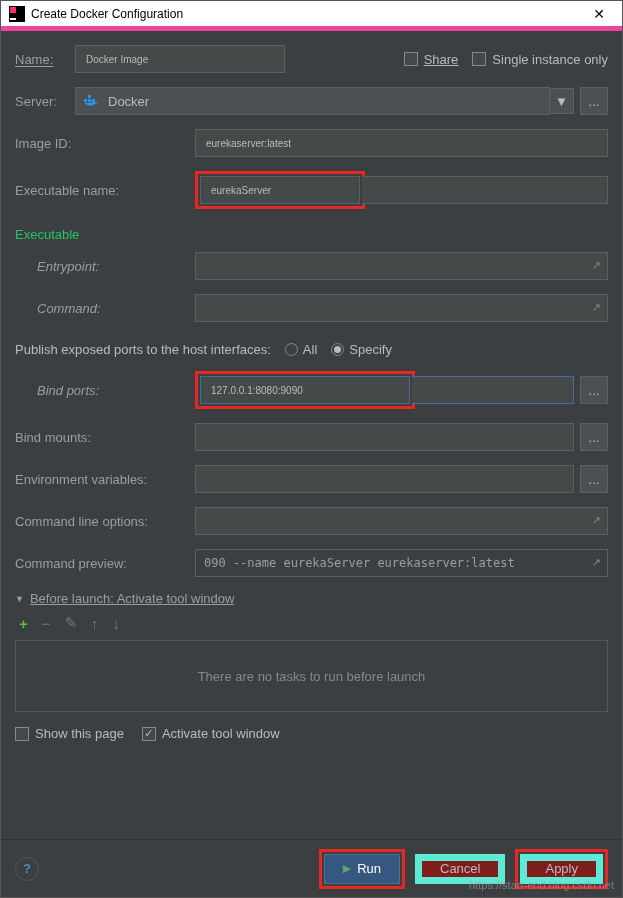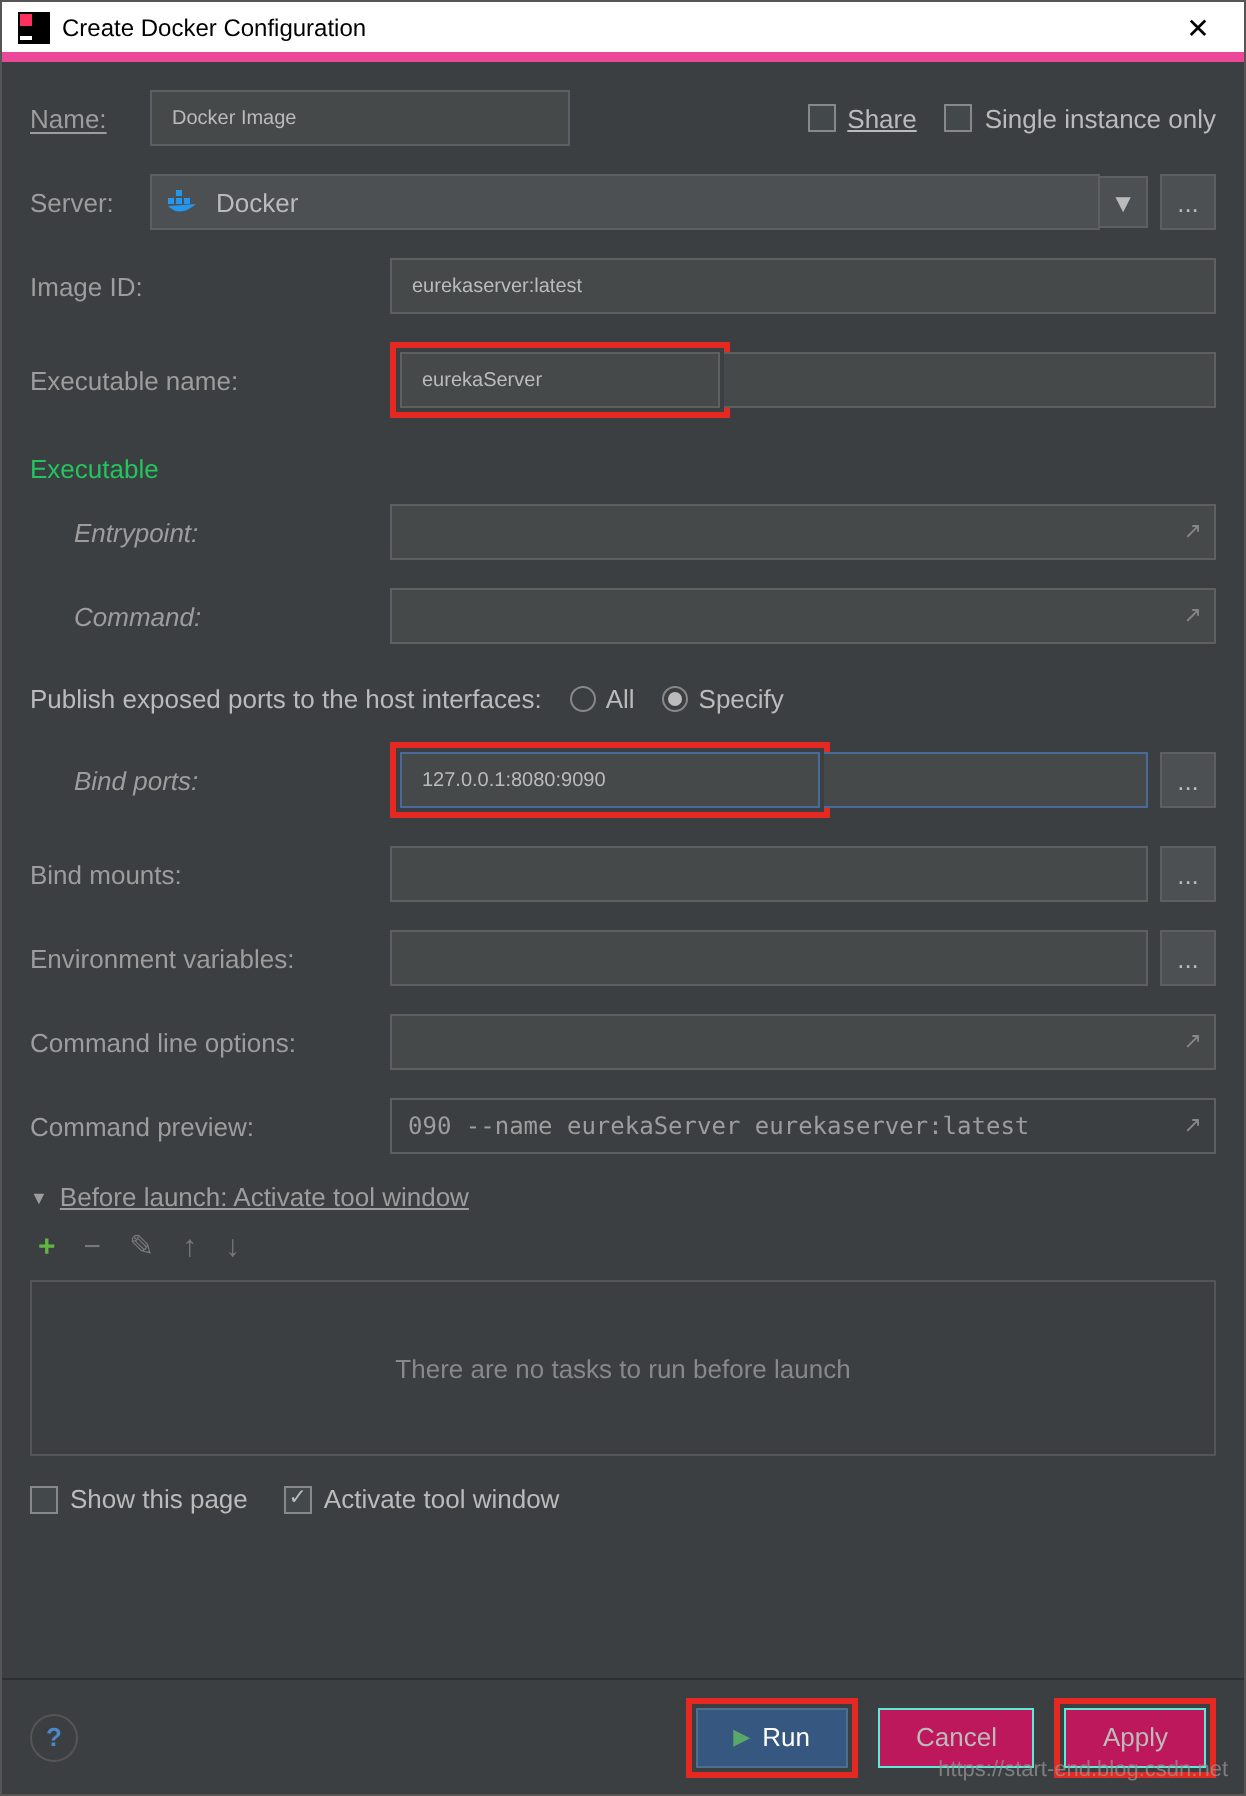--- a/index.html
+++ b/index.html
@@ -25,26 +25,26 @@
   .radio.checked::after{content:"";width:7px;height:7px;background:#bbb;border-radius:50%;}
   .checkbox{width:14px;height:14px;border:1px solid #888;display:inline-flex;align-items:center;justify-content:center;margin-right:6px;vertical-align:middle;background:#43494a;}
   .checkbox.checked::after{content:"✓";font-size:11px;color:#bbb;line-height:1;}
   .redbox{border:3px solid #e52822;}
   .before-section{margin-top:14px;}
   .before-header{display:flex;align-items:center;color:#9d9d9d;margin-bottom:8px;cursor:pointer;}
   .before-header .tri{margin-right:6px;font-size:9px;}
   .toolbar{display:flex;gap:14px;align-items:center;margin-bottom:8px;padding-left:4px;}
   .toolbar span{font-size:15px;color:#777;}
   .toolbar .plus{color:#62b543;font-weight:bold;}
-  .task-empty{border:1px solid #555;height:88px;display:flex;align-items:center;justify-content:center;color:#888;margin-bottom:14px;}
+  .task-empty{border:1px solid #555;height:72px;display:flex;align-items:center;justify-content:center;color:#888;margin-bottom:14px;}
   .checkrow{display:flex;align-items:center;gap:18px;}
   .footer{height:58px;border-top:1px solid #2d2f30;display:flex;align-items:center;padding:0 14px;background:#3c3f41;position:relative;}
   .help{width:24px;height:24px;border:1px solid #555;border-radius:50%;display:flex;align-items:center;justify-content:center;color:#4a88c7;font-weight:bold;}
   .footer-btns{margin-left:auto;display:flex;gap:10px;align-items:center;}
-  .btn{height:30px;padding:0 18px;background:#be185d;border:1px solid #5eead4;color:#bbb;display:flex;align-items:center;justify-content:center;}
+  .btn{height:30px;padding:0 18px;background:#7f1d1d;border:7px solid #5eead4;color:#bbb;display:flex;align-items:center;justify-content:center;}
   .btn.primary{background:#365880;border:1px solid #4c708c;color:#fff;}
   .run-tri{color:#59a869;margin-right:6px;font-size:11px;}
   .watermark{position:absolute;right:8px;bottom:6px;color:#999;font-size:11px;opacity:.7;}
   .top-right{margin-left:auto;display:flex;align-items:center;gap:14px;}
   .docker-icon{display:inline-block;width:16px;height:12px;margin-right:8px;position:relative;}
   .redwrap{display:inline-block;padding:2px;}
   .highlight-input{border:1px solid #4a6a9a;}
   .mono{font-family:Consolas,monospace;color:#9d9d9d;font-size:12px;}
 </style>
 </head>

